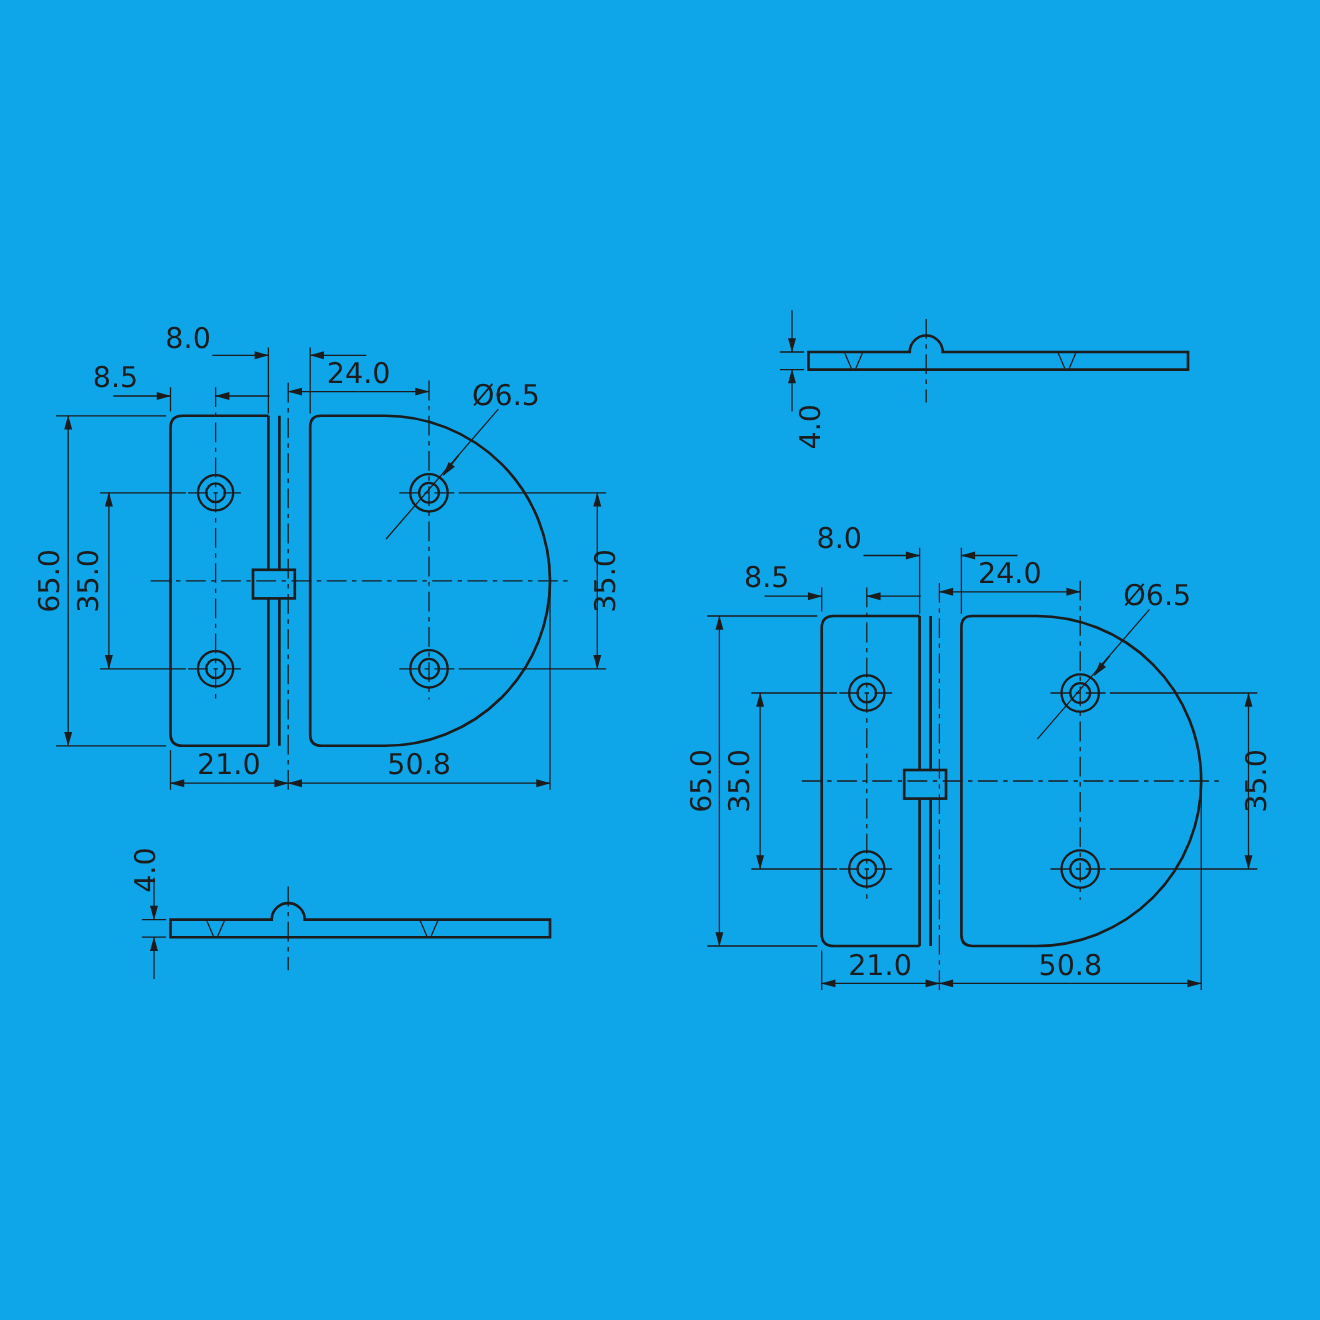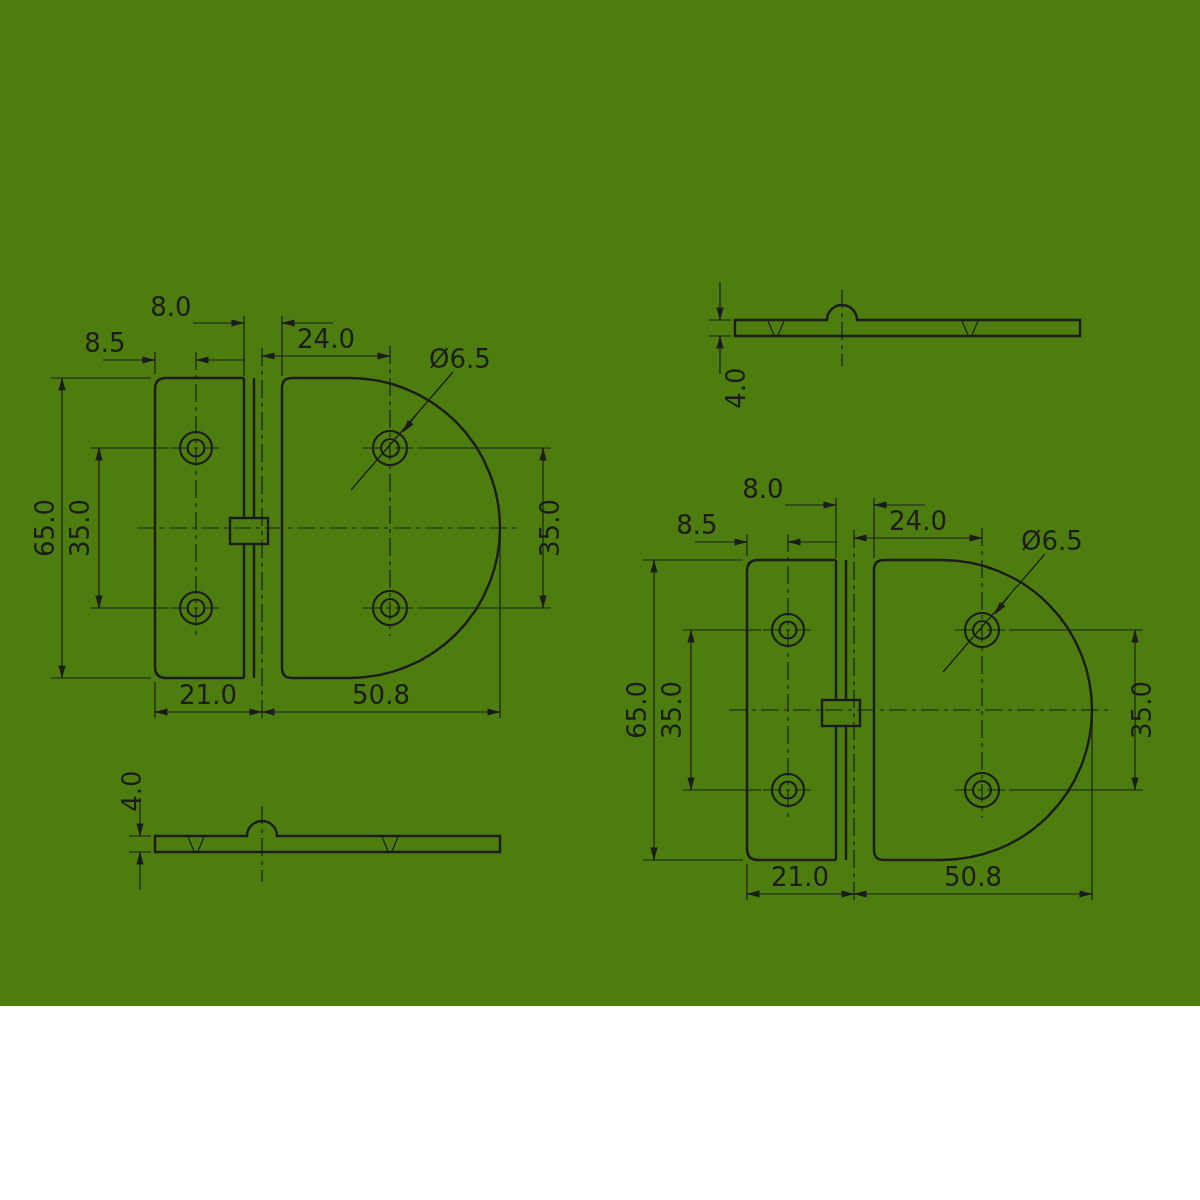--- a/index.html
+++ b/index.html
@@ -1,16 +1,16 @@
 <!DOCTYPE html>
 <html><head>
 <meta charset="utf-8">
 <style>
   html,body{margin:0;padding:0;background:#ffffff;}
-  .page{width:1200px;height:1006px;background:#4d7c0f;position:relative;overflow:hidden;}
+  .page{width:1200px;height:1200px;background:#0ea5e9;position:relative;overflow:hidden;}
   svg{display:block;}
   .ink{stroke:#1c1c1c;fill:none;}
   .outline{stroke-width:2.4;}
   .hole{stroke-width:2.1;}
   .cl{stroke-width:1.15;stroke-dasharray:18 5 4 5;}
   .dim{stroke-width:1.15;}
   .ext{stroke-width:1.15;}
   text.dimtxt{
     font-family:"DejaVu Sans","Liberation Sans",sans-serif;
     font-size:26px;

